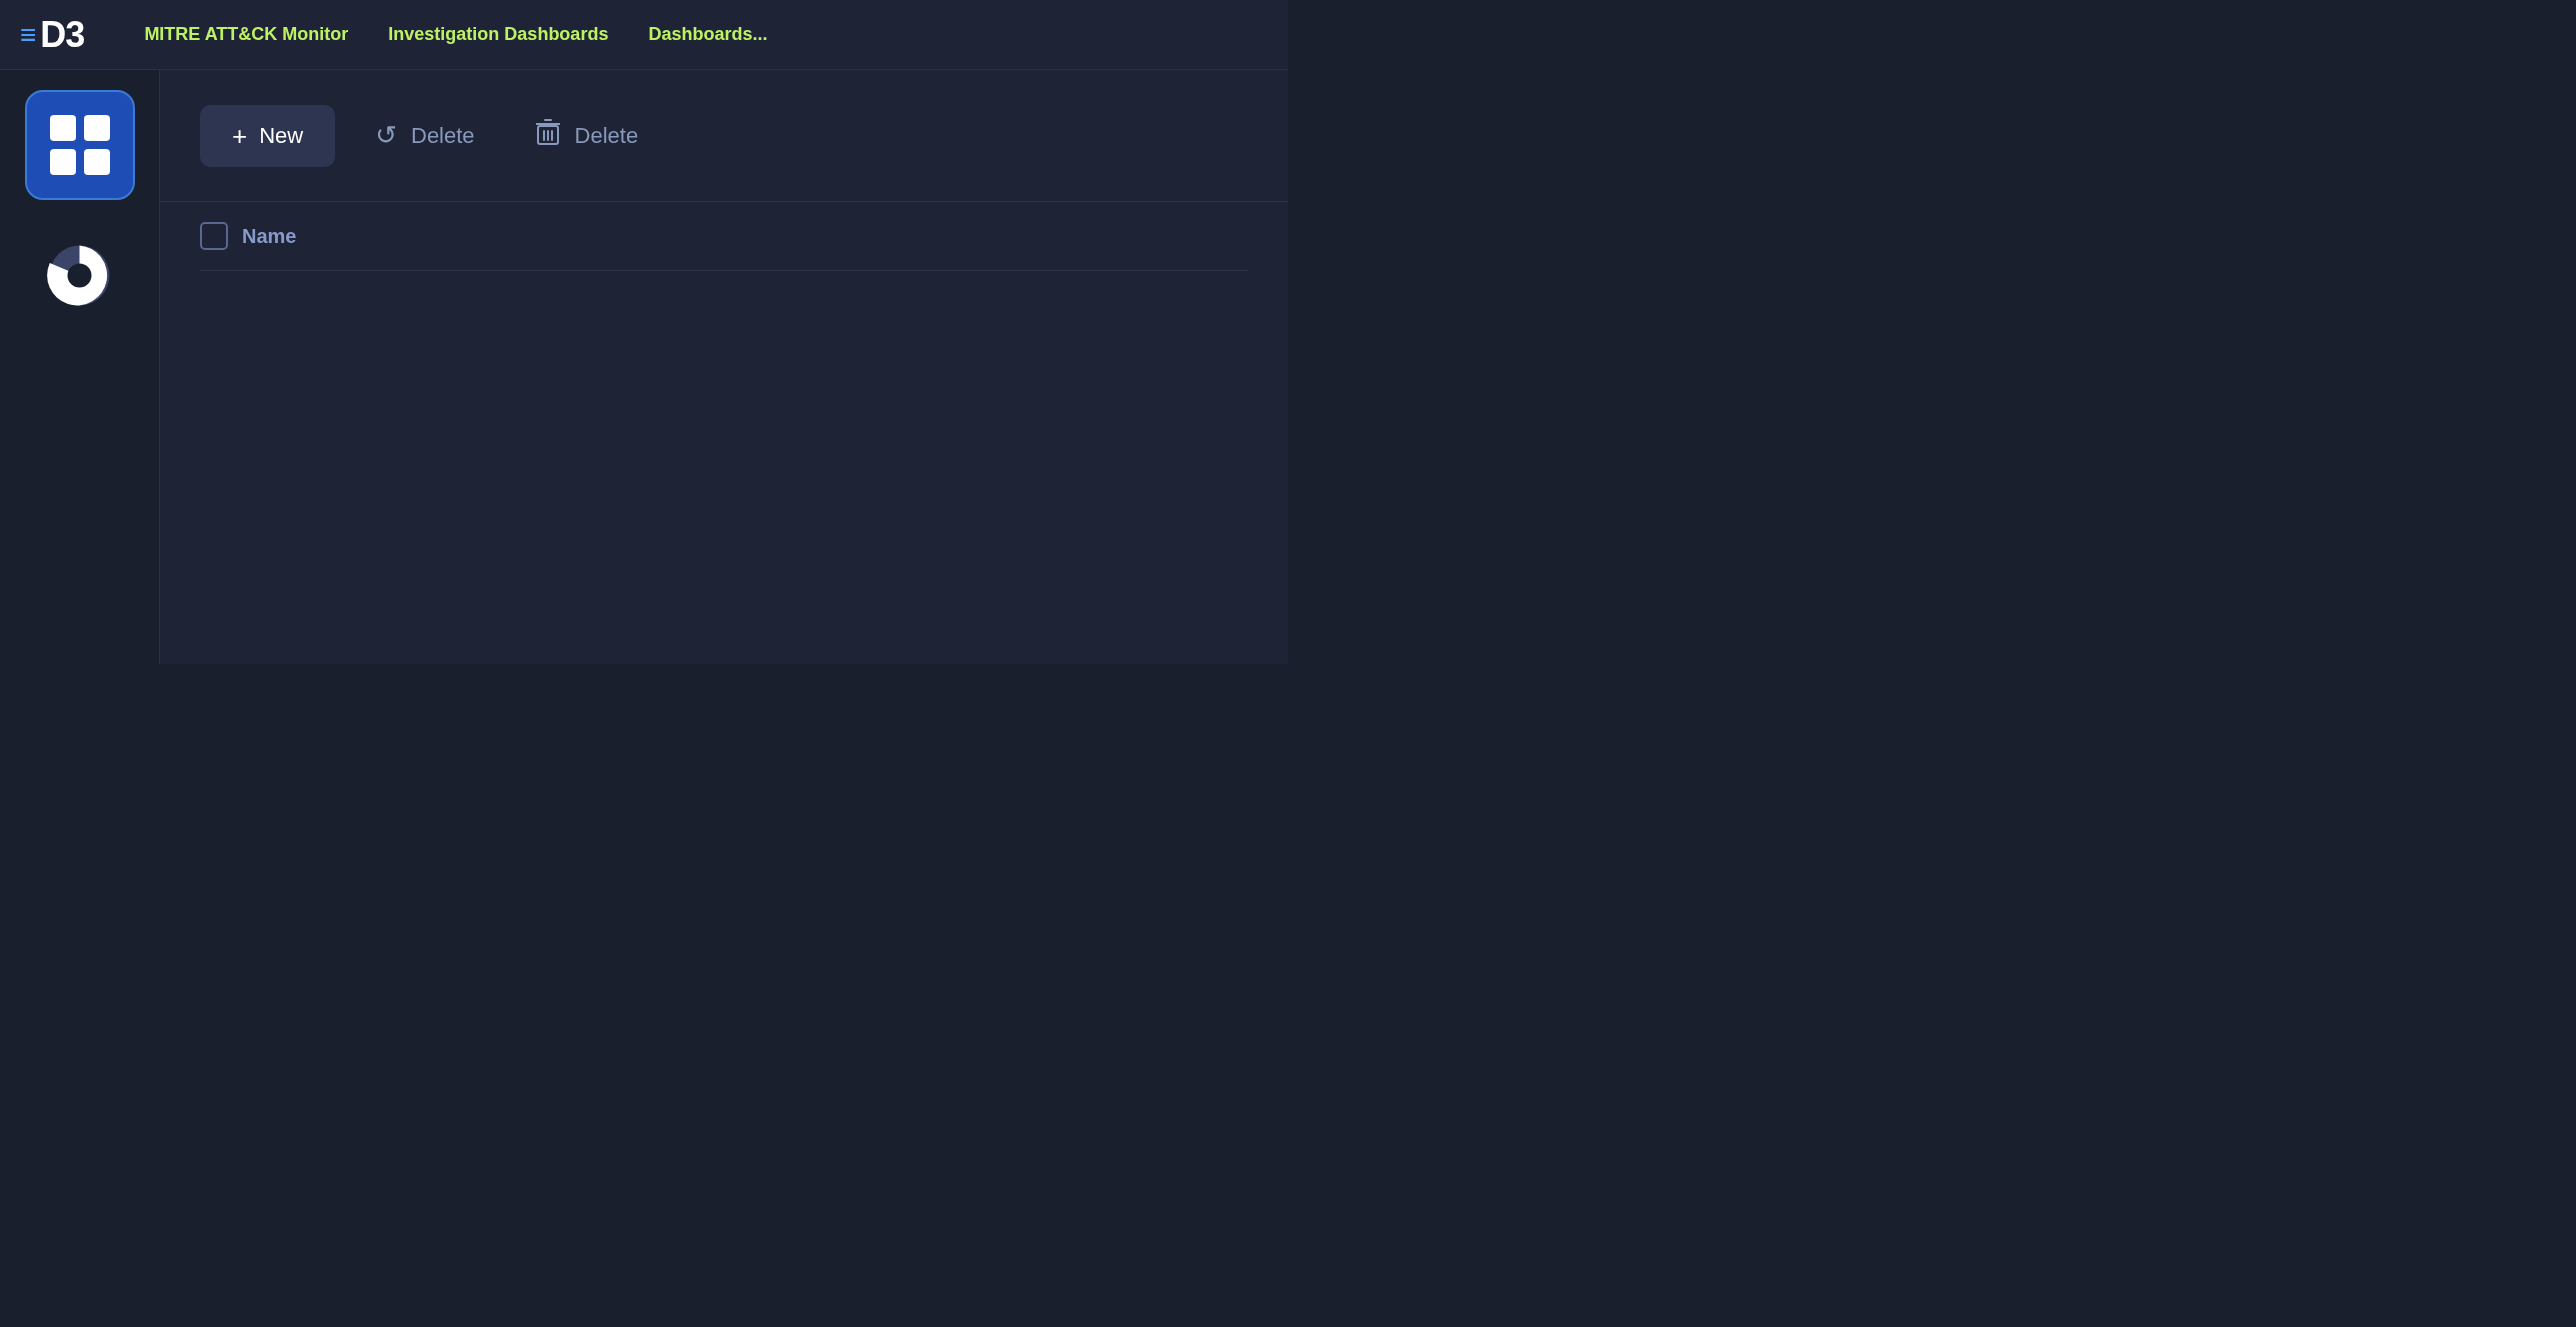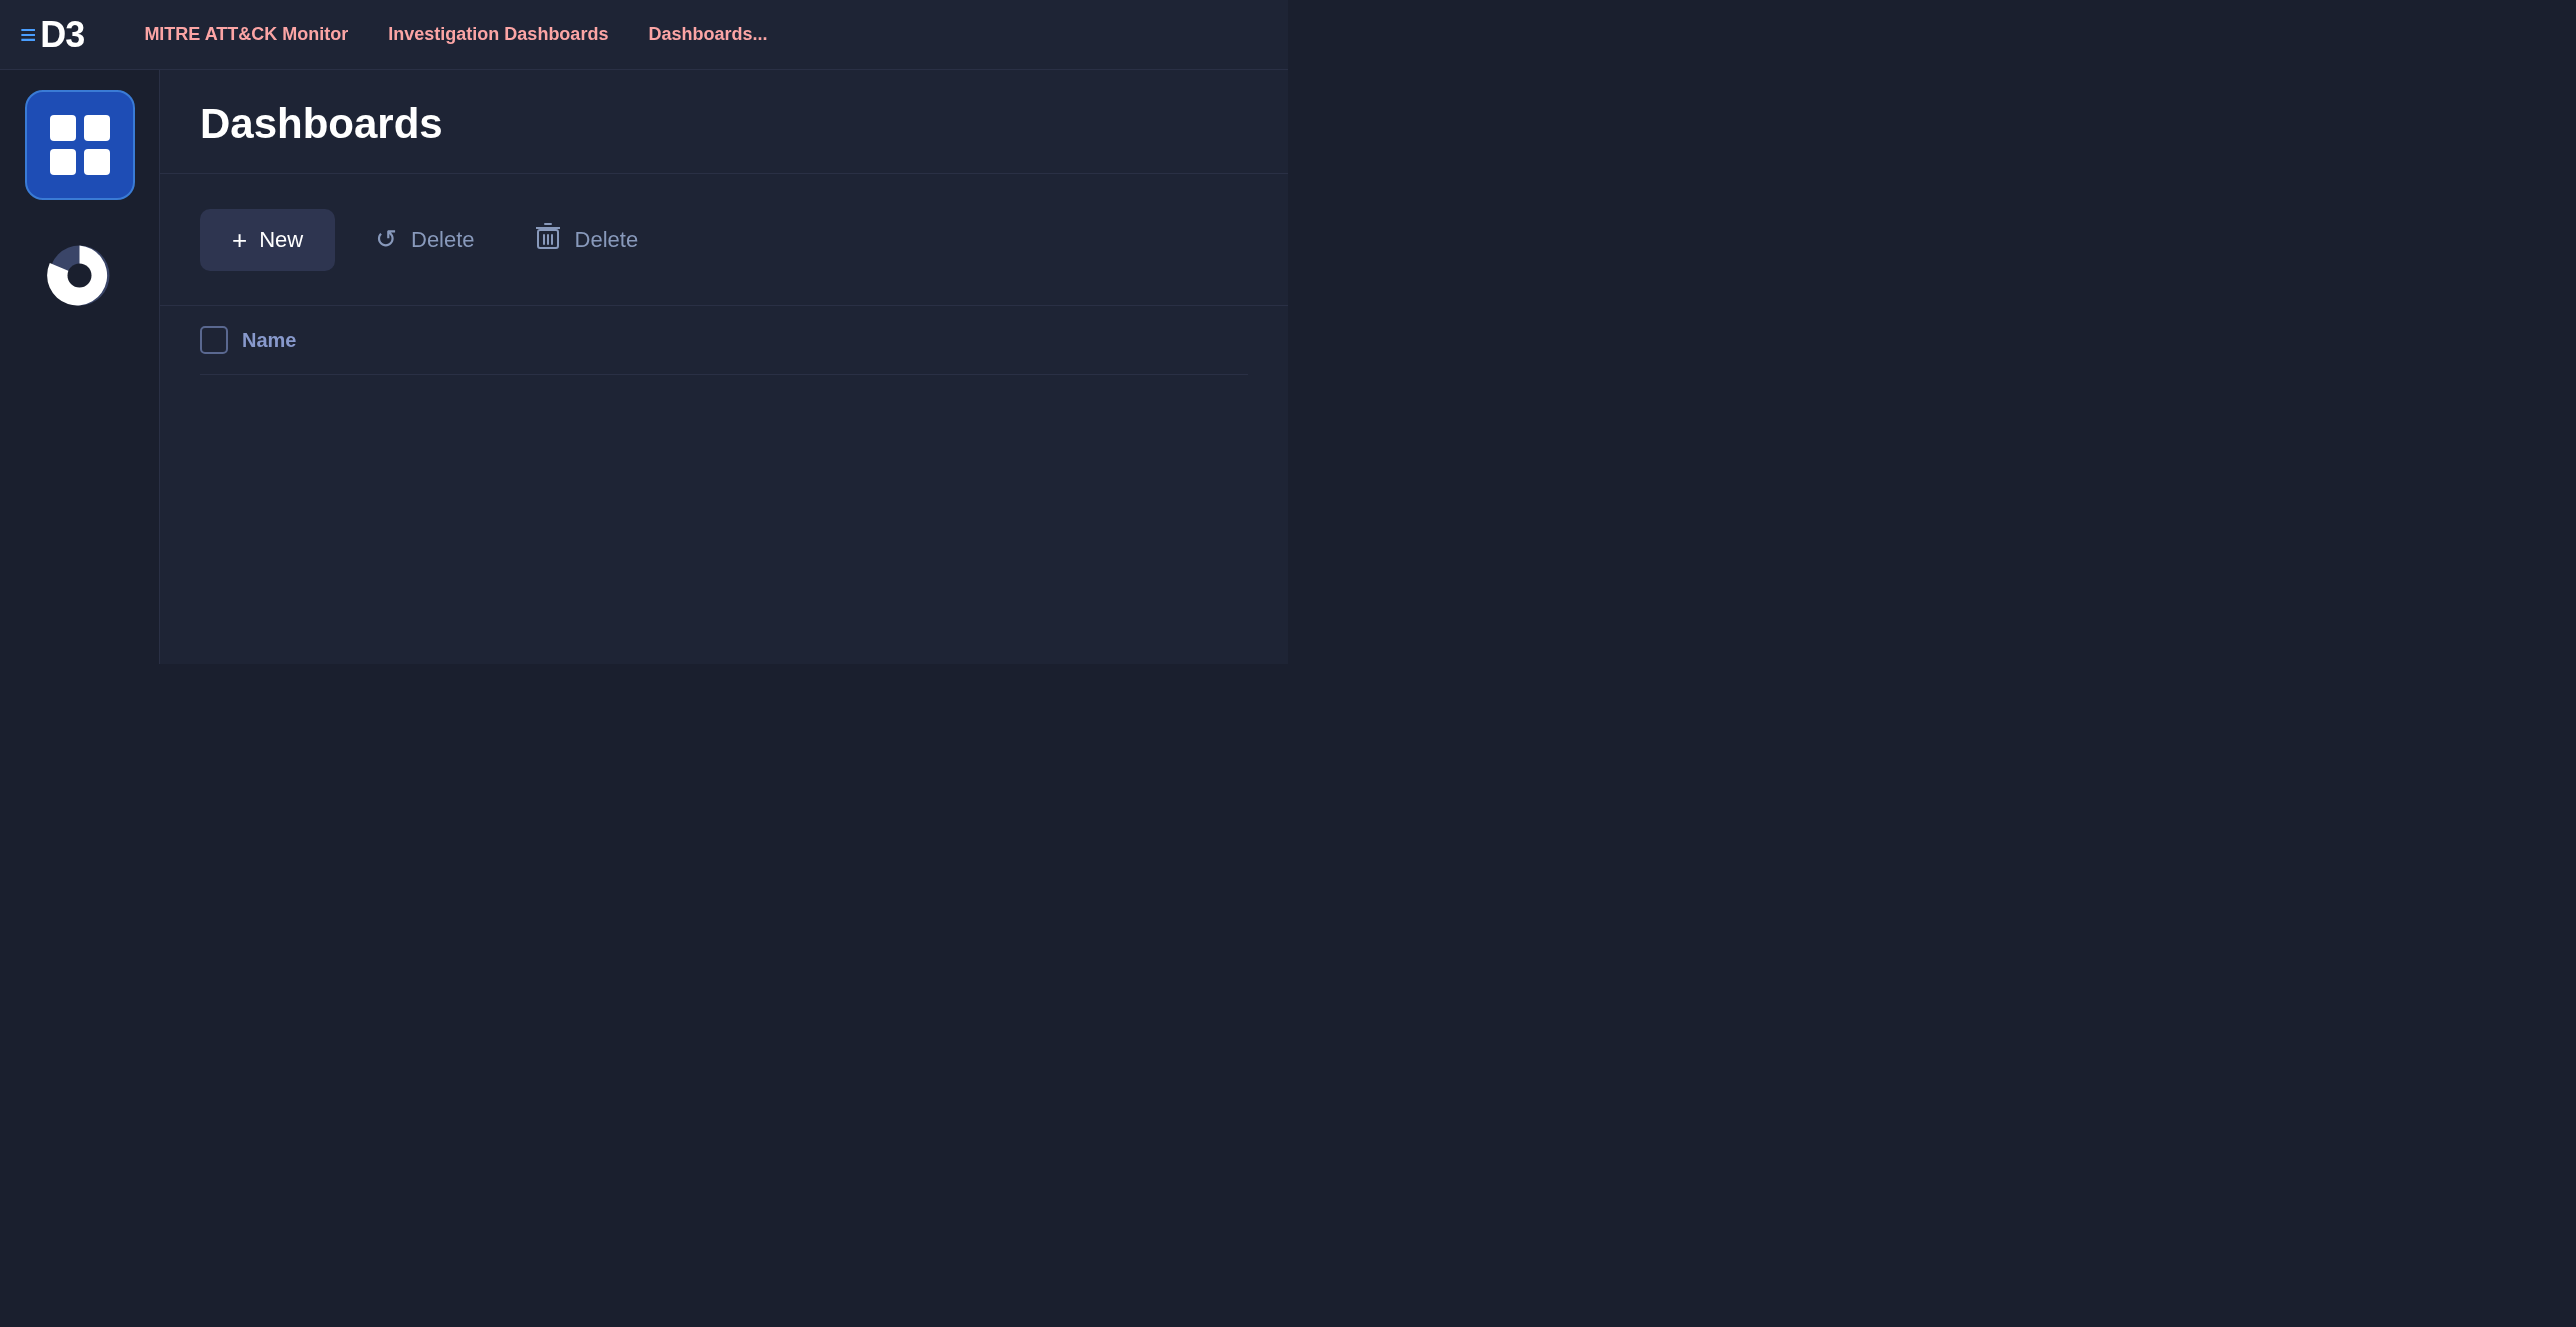--- a/index.html
+++ b/index.html
@@ -45,21 +45,21 @@
     .logo-icon {
       color: #4a9eff;
       font-size: 28px;
       font-weight: 900;
       margin-right: 2px;
     }
 
     .nav-item {
       font-size: 18px;
       font-weight: 600;
-      color: #fca5a5;
+      color: #bef264;
       cursor: pointer;
       white-space: nowrap;
     }
 
     
     .main-layout {
       display: flex;
       height: calc(664px - 70px);
     }
 
@@ -240,23 +240,20 @@
 
         <path d="M32.5 32.5 L32.5 2.5 A30 30 0 1 1 2.8 20 Z" fill="#ffffff"></path>
 
         <circle cx="32.5" cy="32.5" r="12" fill="#1a1f2e"></circle>
       </svg>
     </div>
   </div>
 
   <div class="content-area">
 
-    <div class="page-header">
-      <h1 class="page-title">Dashboards</h1>
-    </div>
 
     <div class="toolbar">
       <button class="btn-new">
         <span class="btn-plus">+</span>
         <span>New</span>
       </button>
 
       <button class="btn-toolbar">
         <span class="toolbar-icon">↺</span>
         <span>Delete</span>

